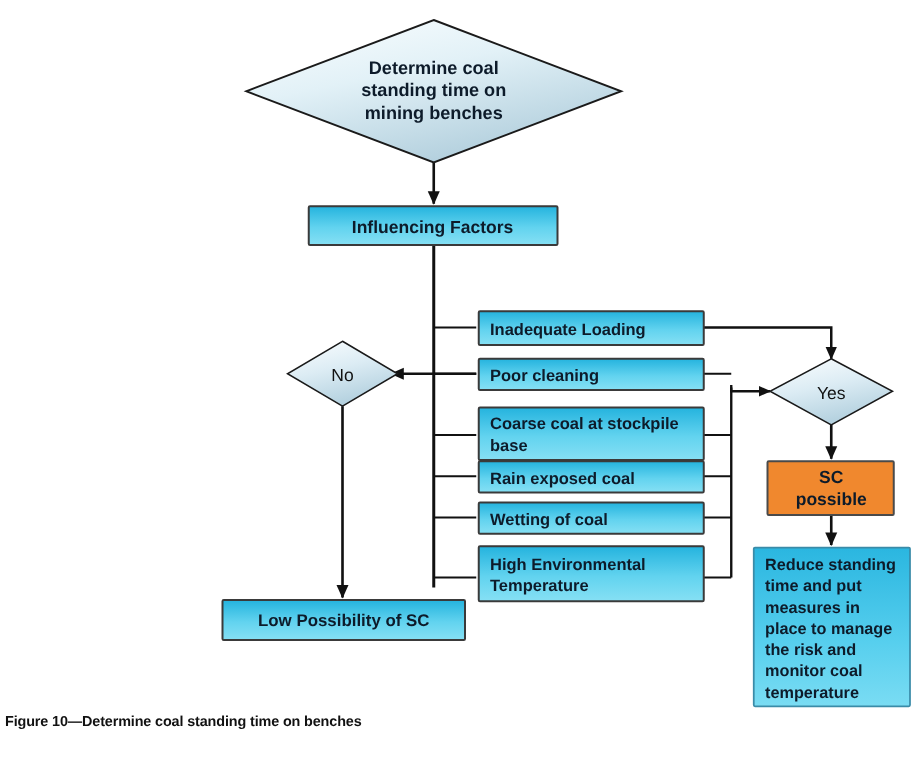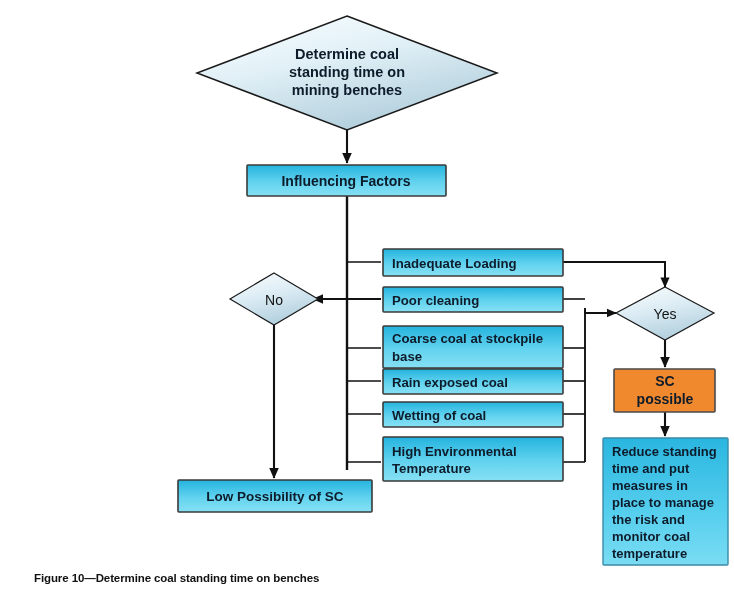--- a/index.html
+++ b/index.html
@@ -34,21 +34,20 @@
   .caption {
     position: absolute;
     left: 4px;
     top: 572px;
     font-family: "Liberation Sans", sans-serif;
     font-size: 11.5px;
     font-weight: bold;
     color: #111111;
     letter-spacing: -0.1px;
     white-space: nowrap;
-    margin-left: 30px;
   }
   .conn {
     stroke: #111111;
     fill: none;
   }
 </style>
 </head>
 <body>
 
 <svg id="flow-canvas" viewBox="0 0 734 608">

